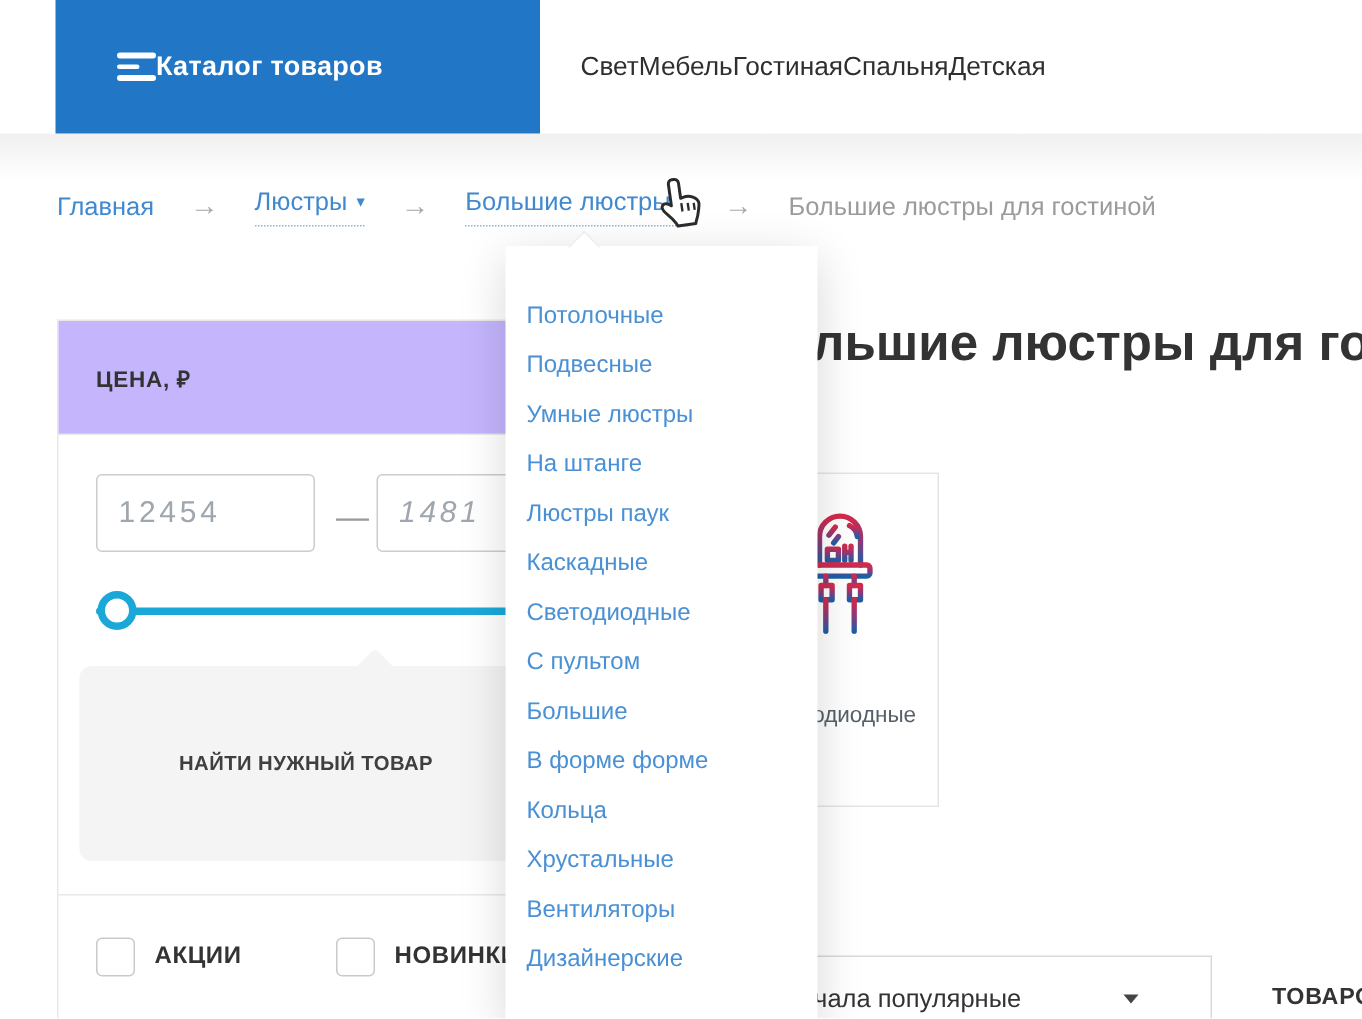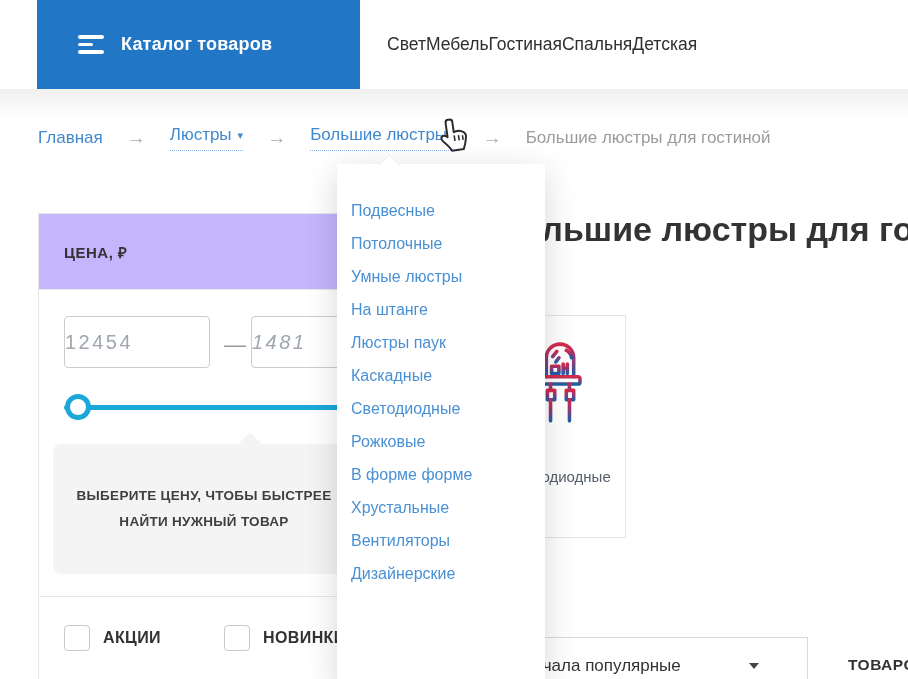--- a/index.html
+++ b/index.html
@@ -11,21 +11,21 @@
   .header { position:absolute; left:0; top:0; width:908px; height:89px; background:#fff; z-index:20; }
   .header-shade { position:absolute; left:0; top:89px; width:908px; height:42px;
                   background:linear-gradient(#f0f0f0, #ffffff 75%); z-index:1; }
   .catalog-btn { position:absolute; left:37px; top:0; width:323px; height:89px; background:#2176c6;
                  display:flex; align-items:center; cursor:pointer; }
   .hamburger { width:26px; height:19px; margin-left:41px; position:relative; }
   .hamburger i { position:absolute; left:0; height:3.5px; background:#fff; border-radius:2px; display:block; }
   .hamburger i:nth-child(1){ top:0; width:26px; }
   .hamburger i:nth-child(2){ top:7.5px; width:15px; }
   .hamburger i:nth-child(3){ top:15px; width:26px; }
-  .catalog-btn .lbl { color:#fff; font-size:18px; font-weight:bold; margin-left:17px; letter-spacing:.2px; }
+  .catalog-btn .lbl { color:#fff; font-size:18px; font-weight:bold; letter-spacing:.2px; }
   .topnav { position:absolute; left:387px; top:0; height:89px; display:flex; align-items:center; }
   .topnav a { font-size:17.5px; color:#2f2f2f; text-decoration:none; white-space:nowrap; cursor:pointer; }
 
   
   .breadcrumb { position:absolute; left:38px; top:122px; height:32px; display:flex; align-items:center;
                 gap:24px; white-space:nowrap; z-index:5; }
   .bc-sep { color:#a8a8a8; font-size:19px; }
   .bc-link { color:#4189cf; font-size:17px; text-decoration:none; cursor:pointer; }
   .bc-drop { display:inline-flex; align-items:center; gap:6px; border-bottom:1px dotted #86b4e2; padding-bottom:5px; }
   .bc-caret { color:#4189cf; font-size:11px; line-height:1; }
@@ -40,21 +40,21 @@
                   text-decoration:none; white-space:nowrap; cursor:pointer; }
 
   
   .filter-panel { position:absolute; left:38px; top:213px; width:330px; height:466px; background:#fff;
                   border:1px solid #e8e8e8; border-bottom:none; z-index:10; }
   .fp-header { position:absolute; left:0; top:0; width:100%; height:76px; background:#c4b5fd;
                border-bottom:1px solid #e8e8e8; display:flex; align-items:center; }
   .fp-title { margin-left:25px; font-size:15px; font-weight:bold; color:#333; letter-spacing:.5px; }
   .price-input { position:absolute; width:146px; height:52px; border:1px solid #ccc; border-radius:4px;
                  font-family:"Liberation Sans", sans-serif; font-size:20px; letter-spacing:2.5px;
-                 color:#9fa6ad; outline:none; background:#fff; }
+                 color:#9fa6ad; padding-left:14px; outline:none; background:#fff; }
   .pi-min { left:25px; top:102px; }
   .pi-max { left:212px; top:102px;font-style:italic; }
   .price-dash { position:absolute; left:185px; top:118px; color:#9b9b9b; font-size:22px; }
   .slider-track { position:absolute; left:25px; top:191px; width:300px; height:5px; background:#1ba8d9; border-radius:3px; }
   .slider-handle { position:absolute; left:26px; top:180px; width:26px; height:26px; border-radius:50%;
                    background:#fff; border:5px solid #1ba8d9; cursor:pointer; }
   .price-hint { position:absolute; left:14px; top:230px; width:302px; height:130px; background:#f4f4f4;
                 border-radius:8px; display:flex; flex-direction:column; justify-content:center; }
   .price-hint .notch { position:absolute; left:188px; top:-8px; width:18px; height:18px; background:#f4f4f4;
                 transform:rotate(45deg); border-radius:3px; }
@@ -118,46 +118,47 @@
     <span class="bc-drop">
       <a class="bc-link">Большие люстры</a>
       <span class="bc-caret">▾</span>
     </span>
     <span class="bc-sep">→</span>
     <span class="bc-current">Большие люстры для гостиной</span>
   </div>
 
   <div class="cat-dropdown">
     <span class="notch"></span>
+    <a>Потолочные</a>
     <a>Подвесные</a>
-    <a>Потолочные</a>
     <a>Умные люстры</a>
     <a>На штанге</a>
     <a>Люстры паук</a>
     <a>Каскадные</a>
     <a>Светодиодные</a>
-    <a>Рожковые</a>
+    <a>С пультом</a>
+    <a>Большие</a>
     <a>В форме форме</a>
+    <a>Кольца</a>
     <a>Хрустальные</a>
     <a>Вентиляторы</a>
     <a>Дизайнерские</a>
   </div>
 
   <div class="filter-panel">
     <div class="fp-header">
       <span class="fp-title">ЦЕНА, ₽</span>
     </div>
     <input class="price-input pi-min" value="12454" style="">
     <span class="price-dash">—</span>
     <input class="price-input pi-max" value="1481" style="">
     <div class="slider-track"></div>
     <div class="slider-handle"></div>
     <div class="price-hint">
       <span class="notch"></span>
-      <p>ВЫБЕРИТЕ ЦЕНУ, ЧТОБЫ БЫСТРЕЕ</p>
       <p>НАЙТИ НУЖНЫЙ ТОВАР</p>
     </div>
     <div class="fp-checks">
       <label class="check-group cg-1">
         <span class="checkbox"></span>
         <span class="check-label">АКЦИИ</span>
       </label>
       <label class="check-group cg-2">
         <span class="checkbox"></span>
         <span class="check-label">НОВИНКИ</span>

